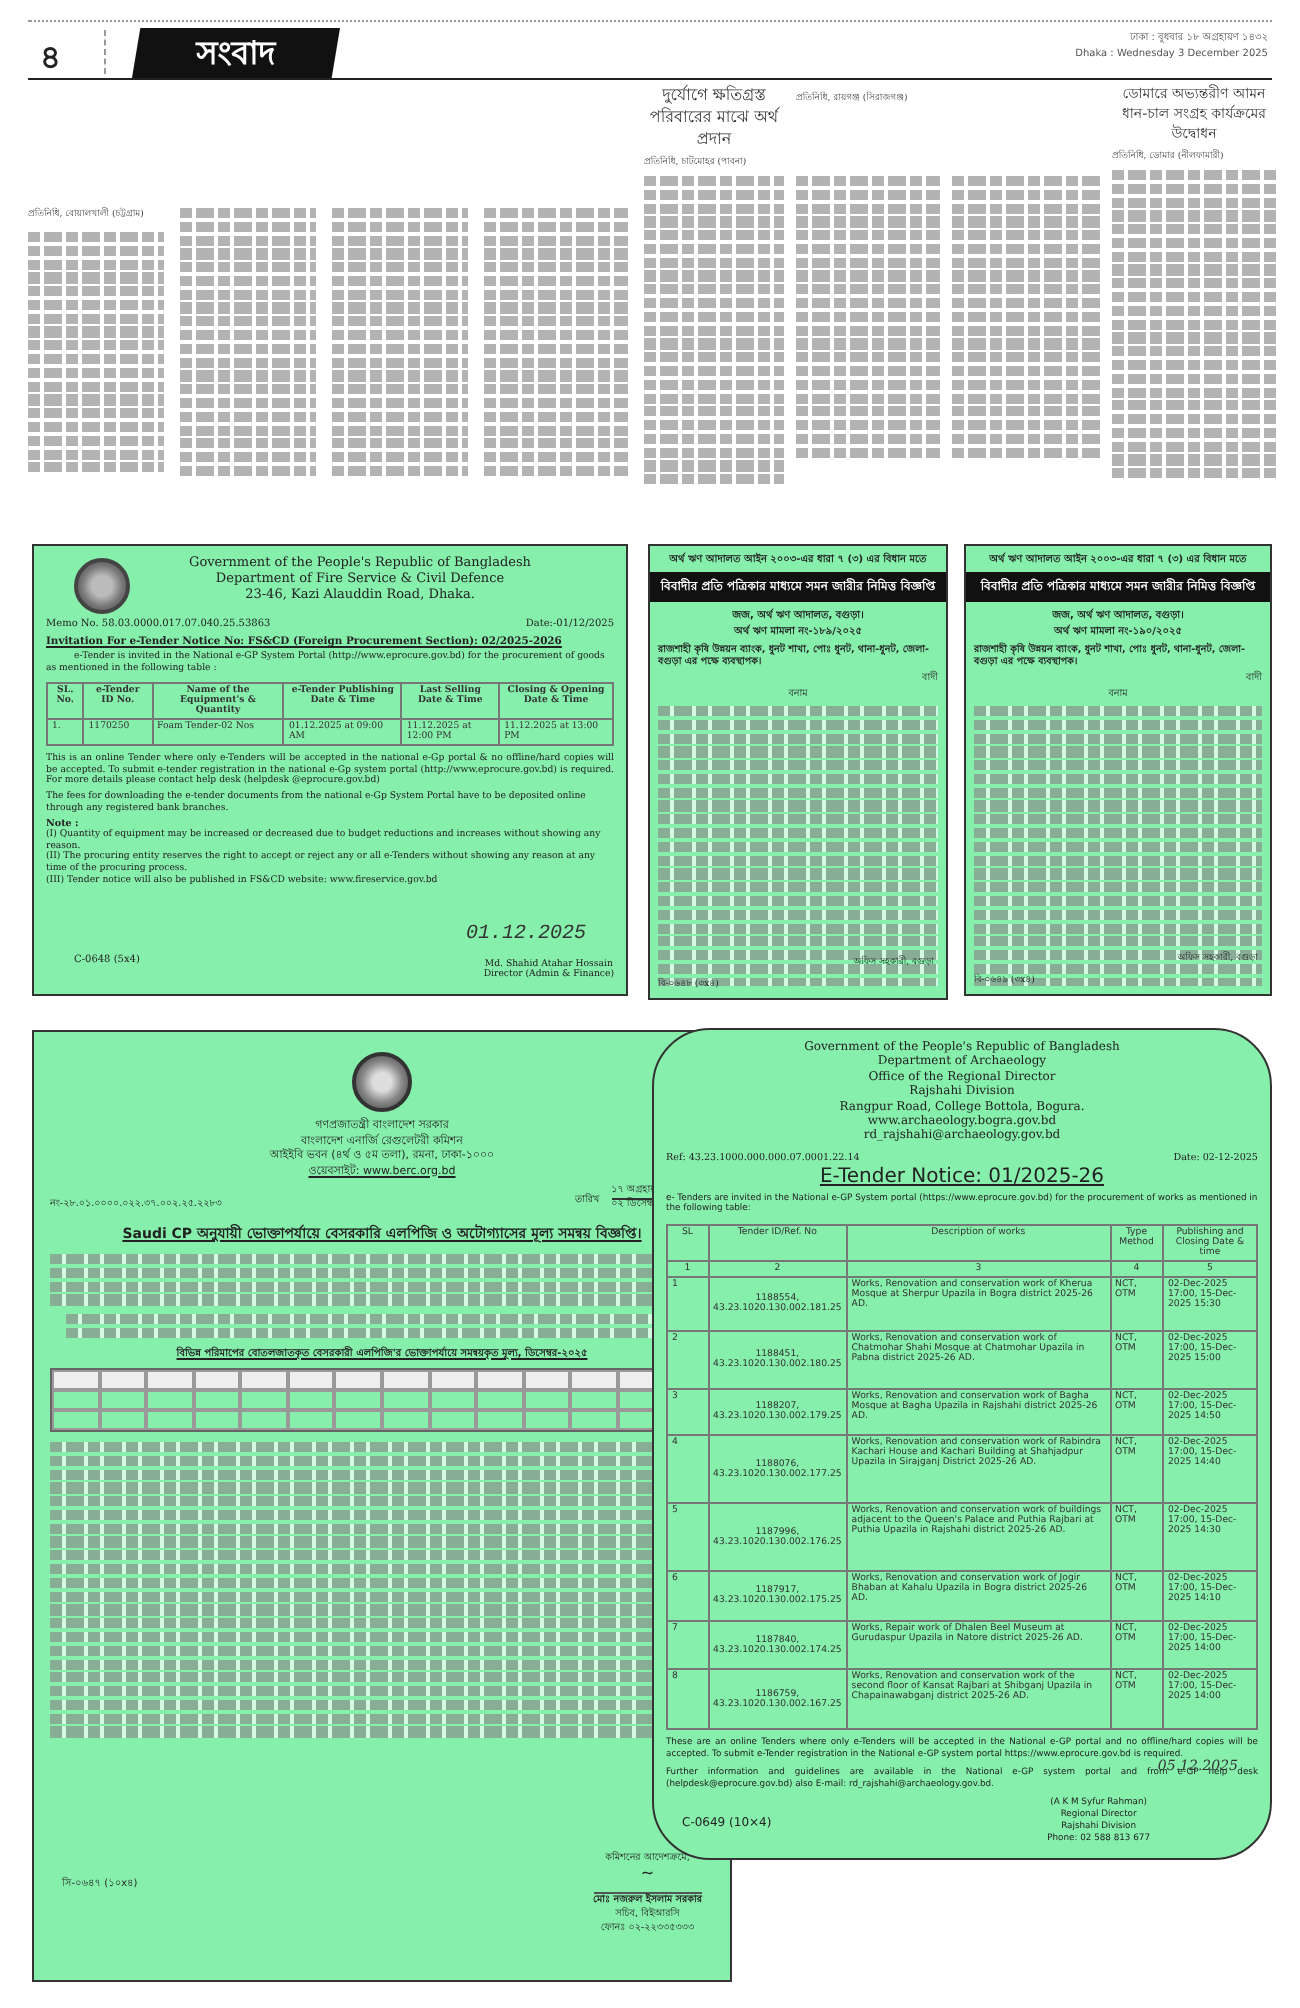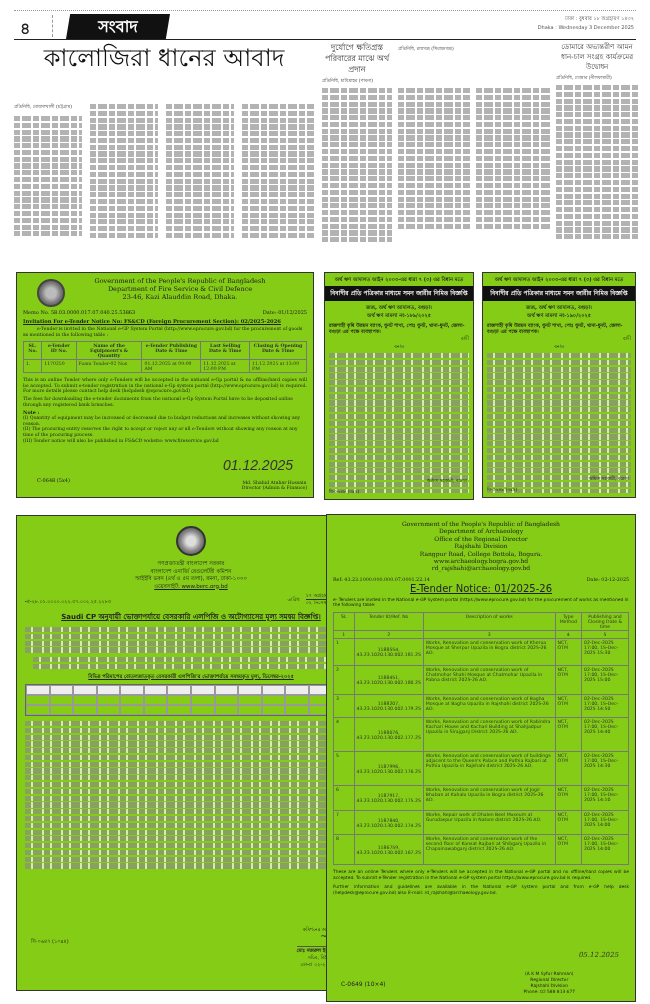--- a/index.html
+++ b/index.html
@@ -1,42 +1,41 @@
 <!DOCTYPE html>
 <html><head>
 <meta charset="utf-8">
 <style>
 *{box-sizing:border-box;margin:0;padding:0}
 html,body{width:650px;height:1004px;background:#fff;overflow:hidden}
 body{font-family:"DejaVu Serif",serif;color:#222;position:relative}
 .abs{position:absolute}
 .txt{font-size:4px;line-height:5.2px;color:#666;text-align:justify;overflow:hidden}
 .txt span{display:block;height:5.2px;background:repeating-linear-gradient(90deg,#8a8a8a 0 6px,#fff 6px 8px,#8a8a8a 8px 17px,#fff 17px 19px);opacity:.65;margin-bottom:1.6px}
-.box{border:1.5px solid #333;background:#84cc16}
+.box{border:1.5px solid #333;background:#86efac}
 table{border-collapse:collapse;width:100%}
 td,th{border:0.8px solid #777;font-size:4.6px;padding:1px 2px;vertical-align:top;color:#333}
 th{font-weight:bold;text-align:center}
 .sm{font-size:5px;color:#444}
 .c{text-align:center}
 .b{font-weight:bold}
 .u{text-decoration:underline}
 </style>
 </head>
 <body>
 
 <div class="abs" style="left:14px;top:10px;width:622px;height:30px;border-bottom:1.5px solid #222;border-top:1px dotted #999;">
   <div class="abs" style="left:6px;top:5px;font-size:16px;font-weight:bold;font-family:'DejaVu Sans',sans-serif;">৪</div>
   <div class="abs" style="left:38px;top:4px;width:1px;height:22px;border-left:1px dashed #999"></div>
   <div class="abs" style="left:52px;top:3px;width:104px;height:25px;background:#111;color:#fff;font-size:16px;font-weight:bold;text-align:center;line-height:25px;font-family:'DejaVu Sans',sans-serif;clip-path:polygon(4% 0,100% 0,96% 100%,0 100%)">সংবাদ</div>
   <div class="abs" style="right:2px;top:4px;font-size:5px;color:#555;font-family:'DejaVu Sans',sans-serif">ঢাকা : বুধবার ১৮ অগ্রহায়ণ ১৪৩২</div>
   <div class="abs" style="right:2px;top:13px;font-size:5px;color:#555;font-family:'DejaVu Sans',sans-serif">Dhaka : Wednesday 3 December 2025</div>
 </div>
 
 <div class="abs" style="left:14px;top:44px;width:300px;height:200px;">
-  <div style="font-family:'DejaVu Sans',sans-serif;font-size:24px;text-align:center;line-height:28px;color:#111">কালোজিরা ধানের আবাদ</div>
   <div class="abs sm" style="left:0;top:60px;font-size:4.5px">প্রতিনিধি, বোয়ালখালী (চট্টগ্রাম)</div>
   <div class="abs txt" style="left:0;top:72px;width:68px;height:128px">
       <span></span>
       <span></span>
       <span></span>
       <span></span>
       <span></span>
       <span></span>
       <span></span>
       <span></span>
@@ -261,21 +260,21 @@
       <td>11.12.2025 at 13:00 PM</td>
     </tr>
   </tbody>
     </table>
   <div style="font-size:4.6px;line-height:5.6px;margin-top:4px;text-align:justify">This is an online Tender where only e-Tenders will be accepted in the national e-Gp portal &amp; no offline/hard copies will be accepted. To submit e-tender registration in the national e-Gp system portal (http://www.eprocure.gov.bd) is required. For more details please contact help desk (helpdesk @eprocure.gov.bd)</div>
   <div style="font-size:4.6px;line-height:5.6px;margin-top:2px">The fees for downloading the e-tender documents from the national e-Gp System Portal have to be deposited online through any registered bank branches.</div>
   <div class="b" style="font-size:4.8px;margin-top:2px">Note :</div>
   <div style="font-size:4.6px;line-height:5.6px">(I) Quantity of equipment may be increased or decreased due to budget reductions and increases without showing any reason.</div>
   <div style="font-size:4.6px;line-height:5.6px">(II) The procuring entity reserves the right to accept or reject any or all e-Tenders without showing any reason at any time of the procuring process.</div>
   <div style="font-size:4.6px;line-height:5.6px">(III) Tender notice will also be published in FS&amp;CD website: www.fireservice.gov.bd</div>
-  <div class="abs" style="right:20px;bottom:24px;font-size:14px;font-style:italic;color:#333;font-family:Liberation Sans, sans-serif">01.12.2025</div>
+  <div class="abs" style="right:20px;bottom:24px;font-size:10px;font-style:italic;color:#333;font-family:Liberation Mono, monospace">01.12.2025</div>
   <div class="abs c" style="right:6px;bottom:6px;font-size:4.6px;line-height:5.6px">
     <div>Md. Shahid Atahar Hossain</div>
     <div>Director (Admin &amp; Finance)</div>
   </div>
   <div class="abs" style="left:20px;bottom:14px;font-size:5px">C-0648 (5x4)</div>
 </div>
 
 <div class="abs box" style="left:324px;top:272px;width:150px;height:228px;padding:3px 4px;">
   <div class="b c" style="font-size:5px;font-family:'DejaVu Sans',sans-serif">অর্থ ঋণ আদালত আইন ২০০৩-এর ধারা ৭ (৩) এর বিধান মতে</div>
   <div class="b c" style="font-size:6px;background:#111;color:#fff;padding:2px 0;margin:2px -4px;font-family:'DejaVu Sans',sans-serif">বিবাদীর প্রতি পত্রিকার মাধ্যমে সমন জারীর নিমিত্ত বিজ্ঞপ্তি</div>
@@ -447,21 +446,21 @@
   <div class="abs c" style="right:14px;bottom:22px;font-family:'DejaVu Sans',sans-serif;font-size:4.8px;line-height:7px">
     <div>কমিশনের আদেশক্রমে,</div>
     <div style="height:14px;border-bottom:0.6px solid #555;font-style:italic;font-size:8px">~</div>
     <div class="b">মোঃ নজরুল ইসলাম সরকার</div>
     <div>সচিব, বিইআরসি</div>
     <div>ফোনঃ ০২-২২৩৩৫৩৩৩</div>
   </div>
   <div class="abs" style="left:14px;bottom:44px;font-family:'DejaVu Sans',sans-serif;font-size:5px">সি-০৬৪৭ (১০x৪)</div>
 </div>
 
-<div class="abs box" style="left:326px;top:514px;width:310px;height:488px;padding:5px 6px;">
+<div class="abs box" style="left:326px;top:514px;width:310px;height:416px;padding:5px 6px;border-radius:29px;">
   <div class="c" style="font-size:6px;line-height:7.4px">
     <div>Government of the People's Republic of Bangladesh</div>
     <div>Department of Archaeology</div>
     <div>Office of the Regional Director</div>
     <div>Rajshahi Division</div>
     <div>Rangpur Road, College Bottola, Bogura.</div>
     <div>www.archaeology.bogra.gov.bd</div>
     <div>rd_rajshahi@archaeology.gov.bd</div>
   </div>
   <div style="display:flex;justify-content:space-between;font-size:4.8px;margin-top:5px">

